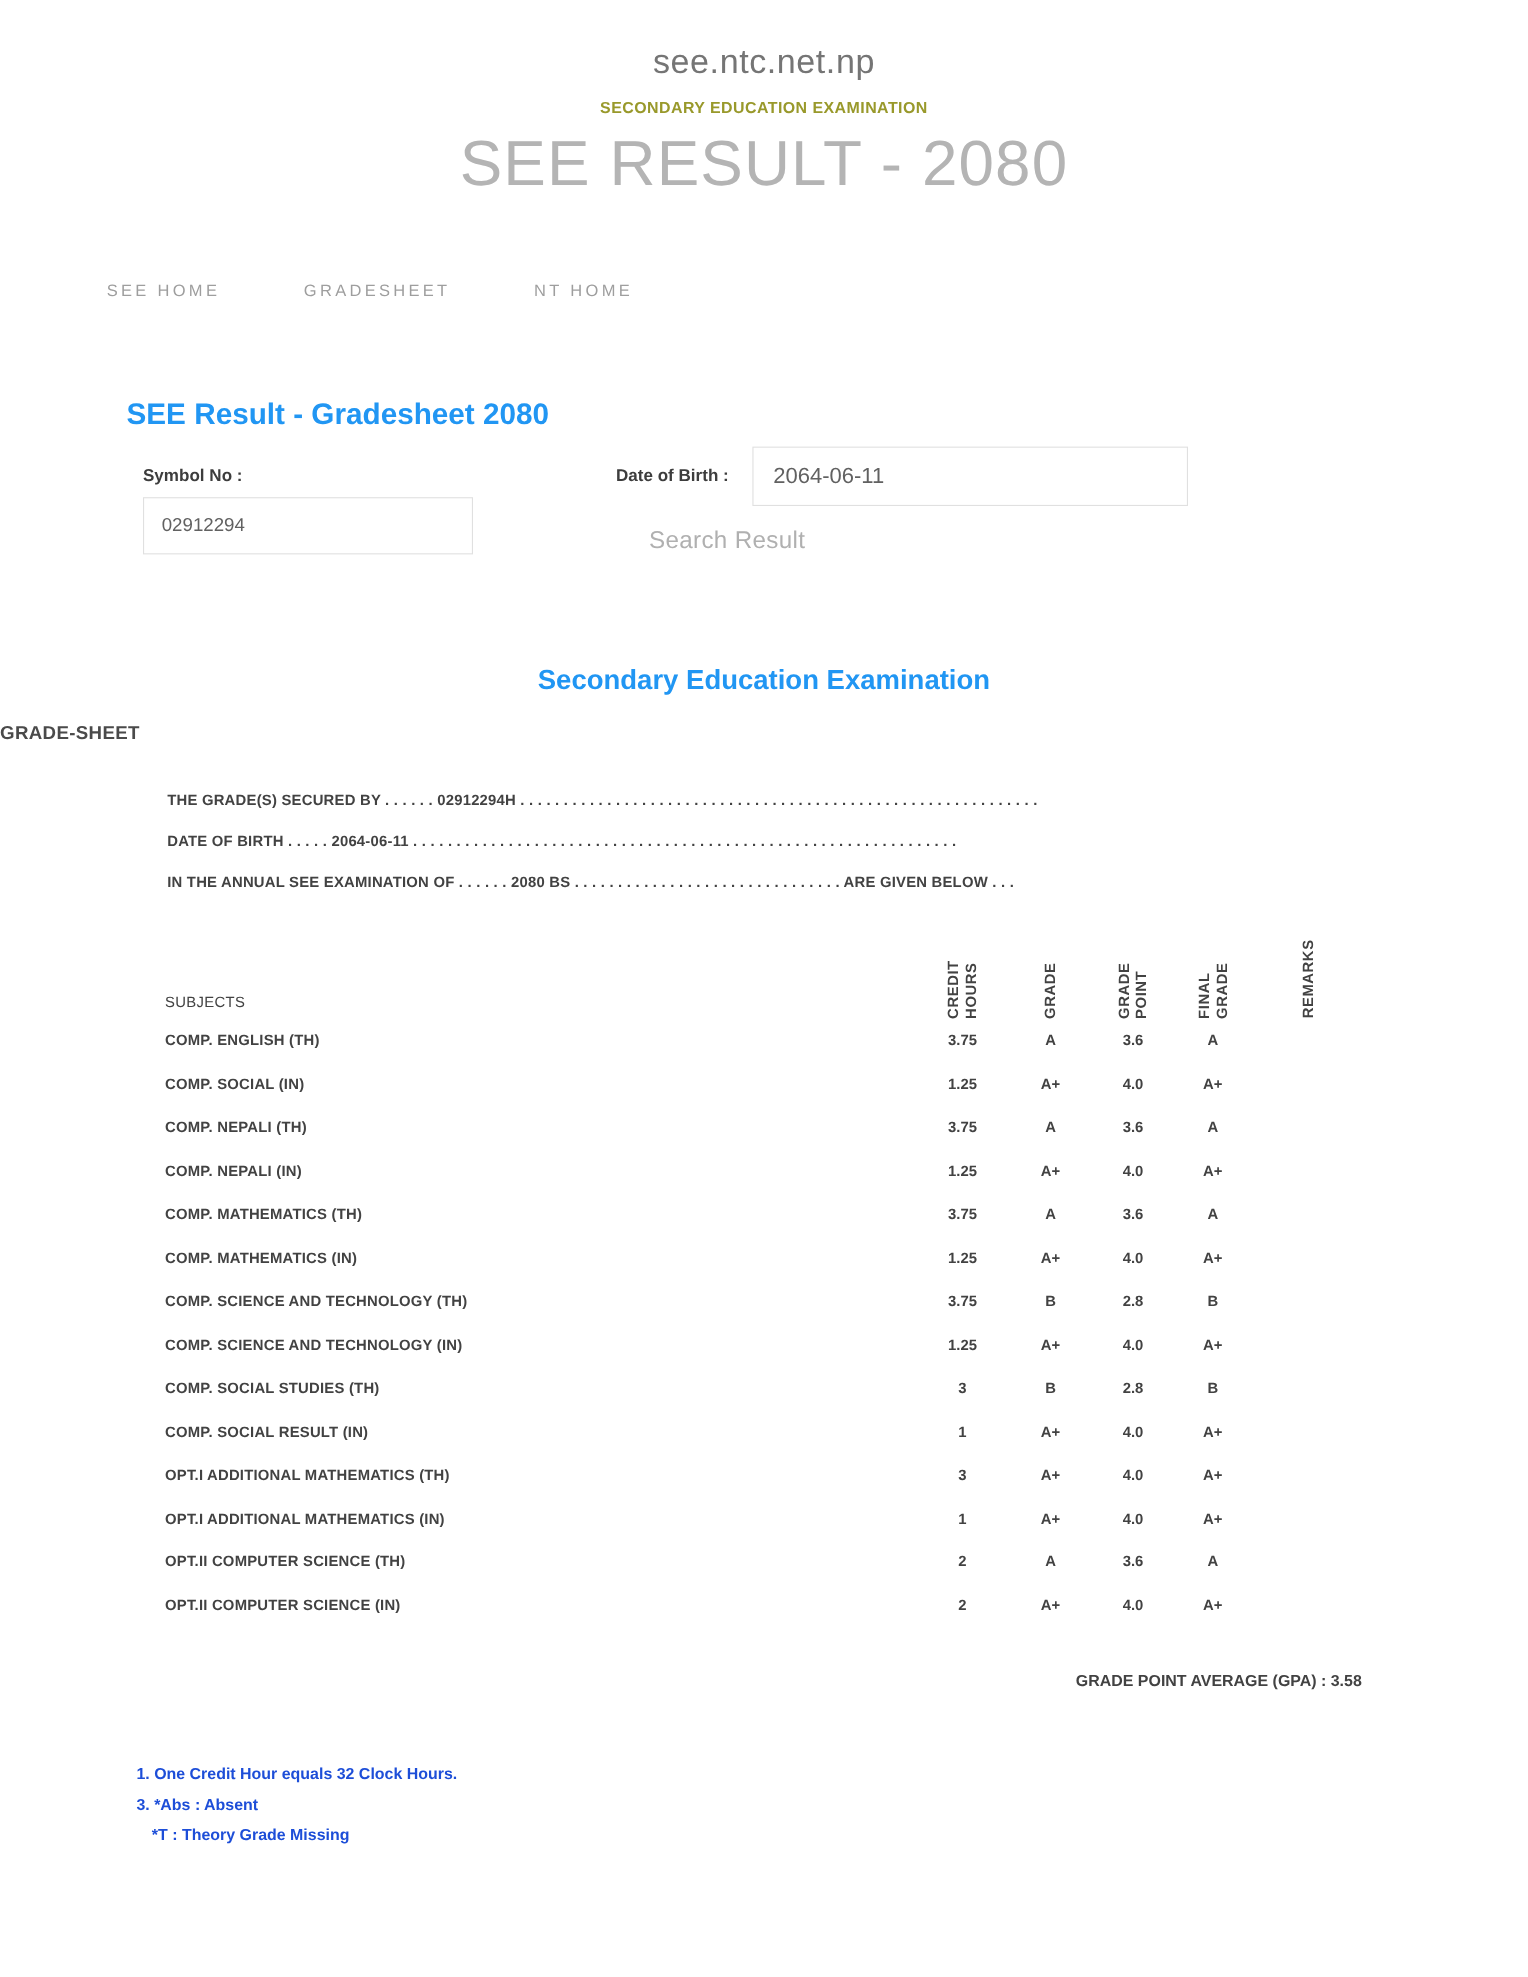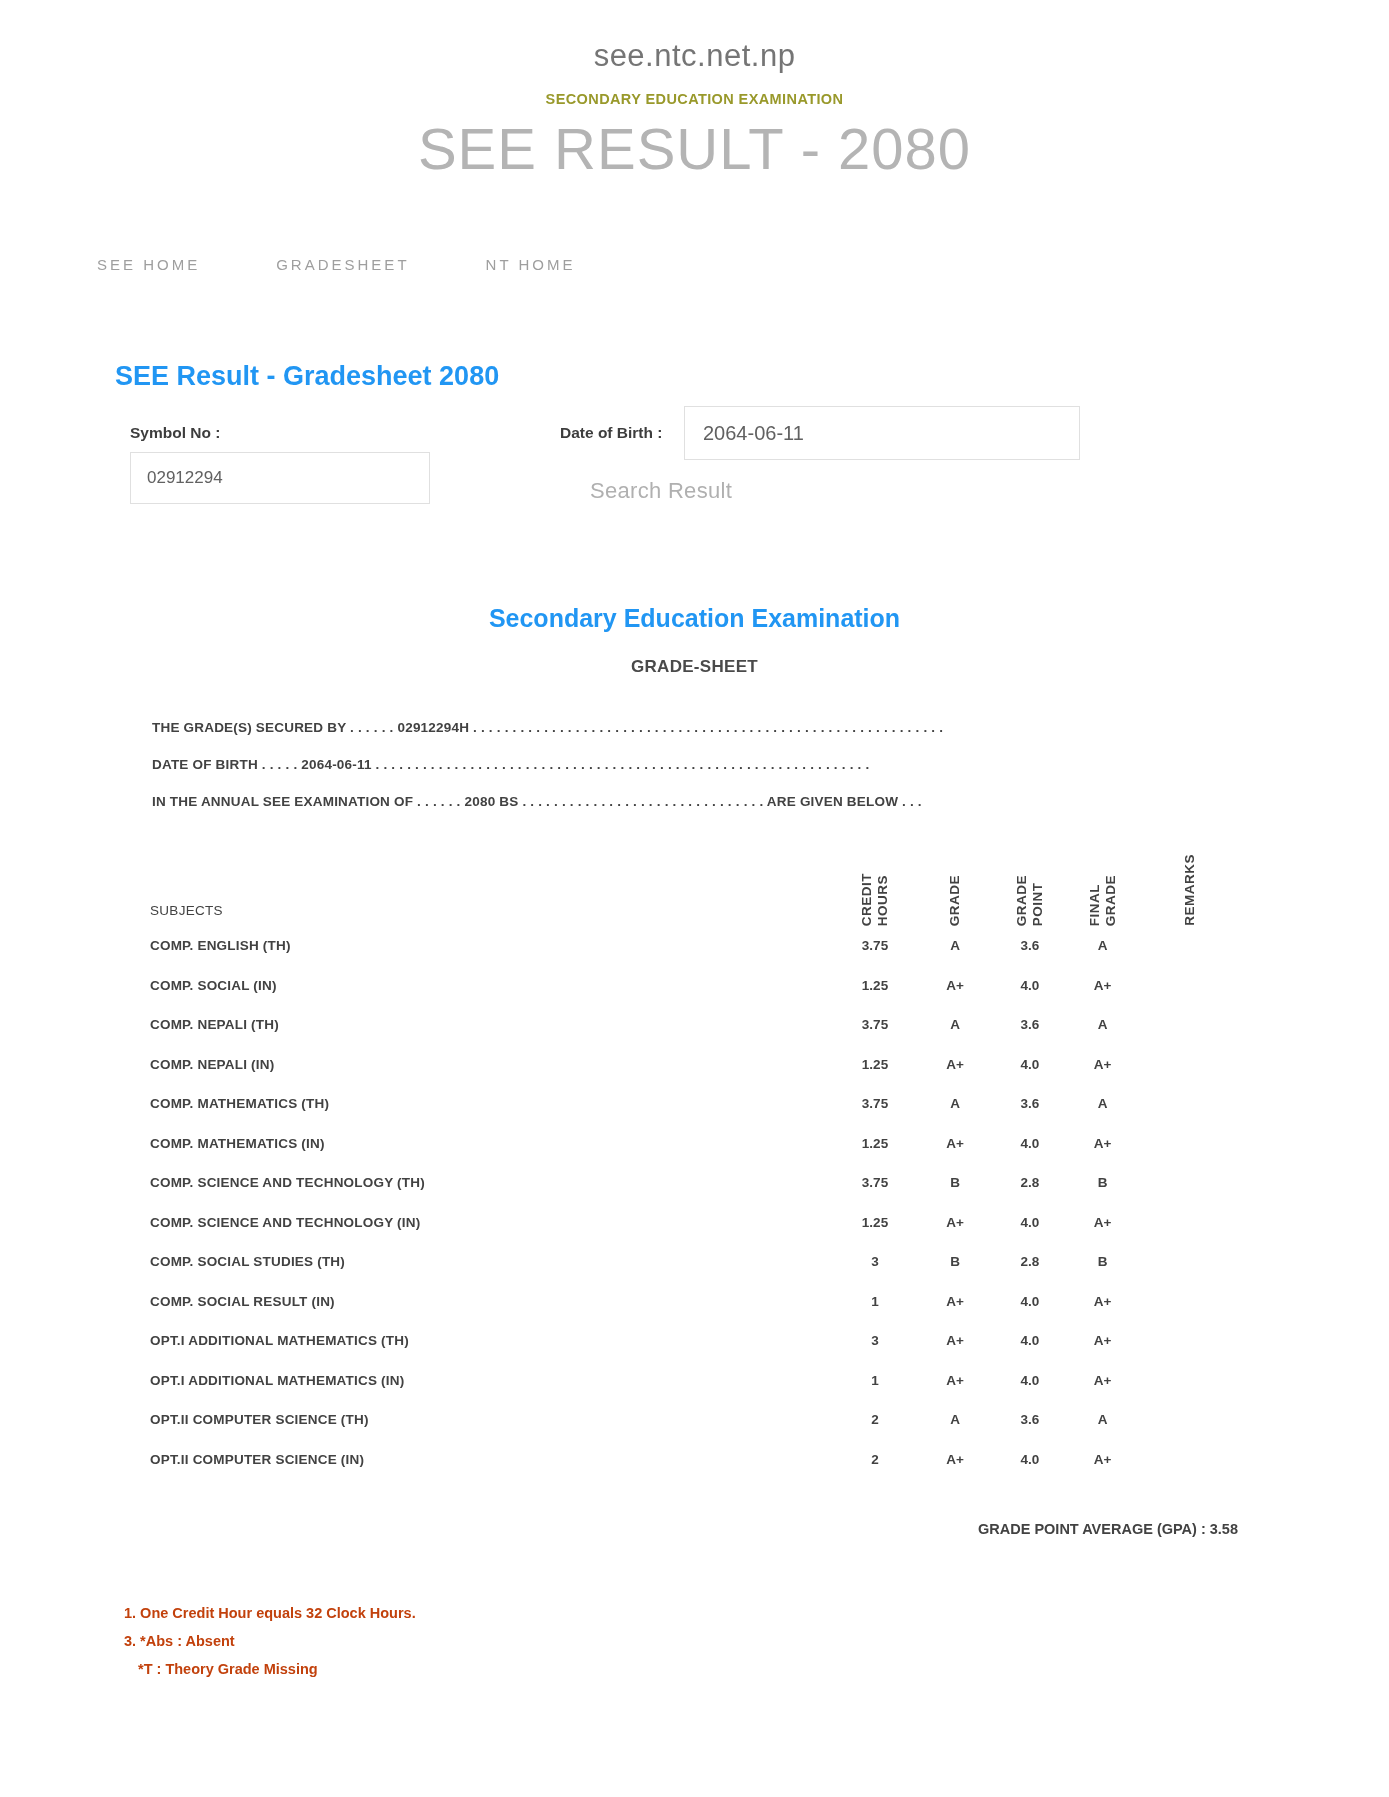--- a/index.html
+++ b/index.html
@@ -38,21 +38,21 @@
   .dob-row { display:flex; align-items:center; }
   .dob-row .field-label { width:122px; text-align:left; }
   .dob-input { width:396px; height:54px; font-size:20px; padding:10px 18px; margin-left:2px; }
   .search-btn {
     margin:18px 0 0 30px; background:none; border:none; cursor:pointer;
     font-family:"Liberation Sans", sans-serif;
     font-size:22px; color:#b0b0b0; letter-spacing:0.3px;
   }
   
   .gs-heading { margin-top:100px; text-align:center; font-size:25px; font-weight:bold; color:#2196f3; }
-  .gs-subheading { margin-top:24px; text-align:center; font-size:17px; font-weight:bold; color:#4a4a4a; letter-spacing:0.3px; }
+  .gs-subheading { margin-top:24px; text-align:left; font-size:17px; font-weight:bold; color:#4a4a4a; letter-spacing:0.3px; }
   .gs-lines { margin:32px 0 0 152px; width:905px; overflow:hidden; }
   .gs-line {
     white-space:nowrap; overflow:hidden;
     font-size:13.5px; font-weight:bold; color:#424242;
     line-height:37px; letter-spacing:0.2px;
   }
   
   .gs-table { margin-left:150px; width:1090px; }
   .t-head, .t-row { display:grid; grid-template-columns:685px 80px 80px 70px 75px 100px; }
   .t-head { align-items:end; height:100px; margin-top:6px; }
@@ -67,21 +67,21 @@
   .t-row { height:39.5px; align-items:center; }
   .cell { font-size:13.5px; font-weight:bold; color:#424242; }
   .cell.subject { letter-spacing:0.2px; }
   .cell.num { text-align:center; }
   .gpa-line {
     margin:42px 0 0 150px; width:1090px; text-align:right;
     font-size:14.5px; font-weight:bold; color:#424242; padding-right:2px;
   }
   
   .notes { margin:62px 0 0 124px; }
-  .note { font-size:14.5px; font-weight:bold; color:#c2410c; line-height:28px; }
+  .note { font-size:14.5px; font-weight:bold; color:#1d4ed8; line-height:28px; }
   .note.indent { padding-left:14px; }
 </style>
 </head>
 <body>
 
 <header class="site-header">
   <div class="site-domain">see.ntc.net.np</div>
   <div class="site-subtitle">SECONDARY EDUCATION EXAMINATION</div>
   <div class="site-title">SEE RESULT - 2080</div>
 </header>

